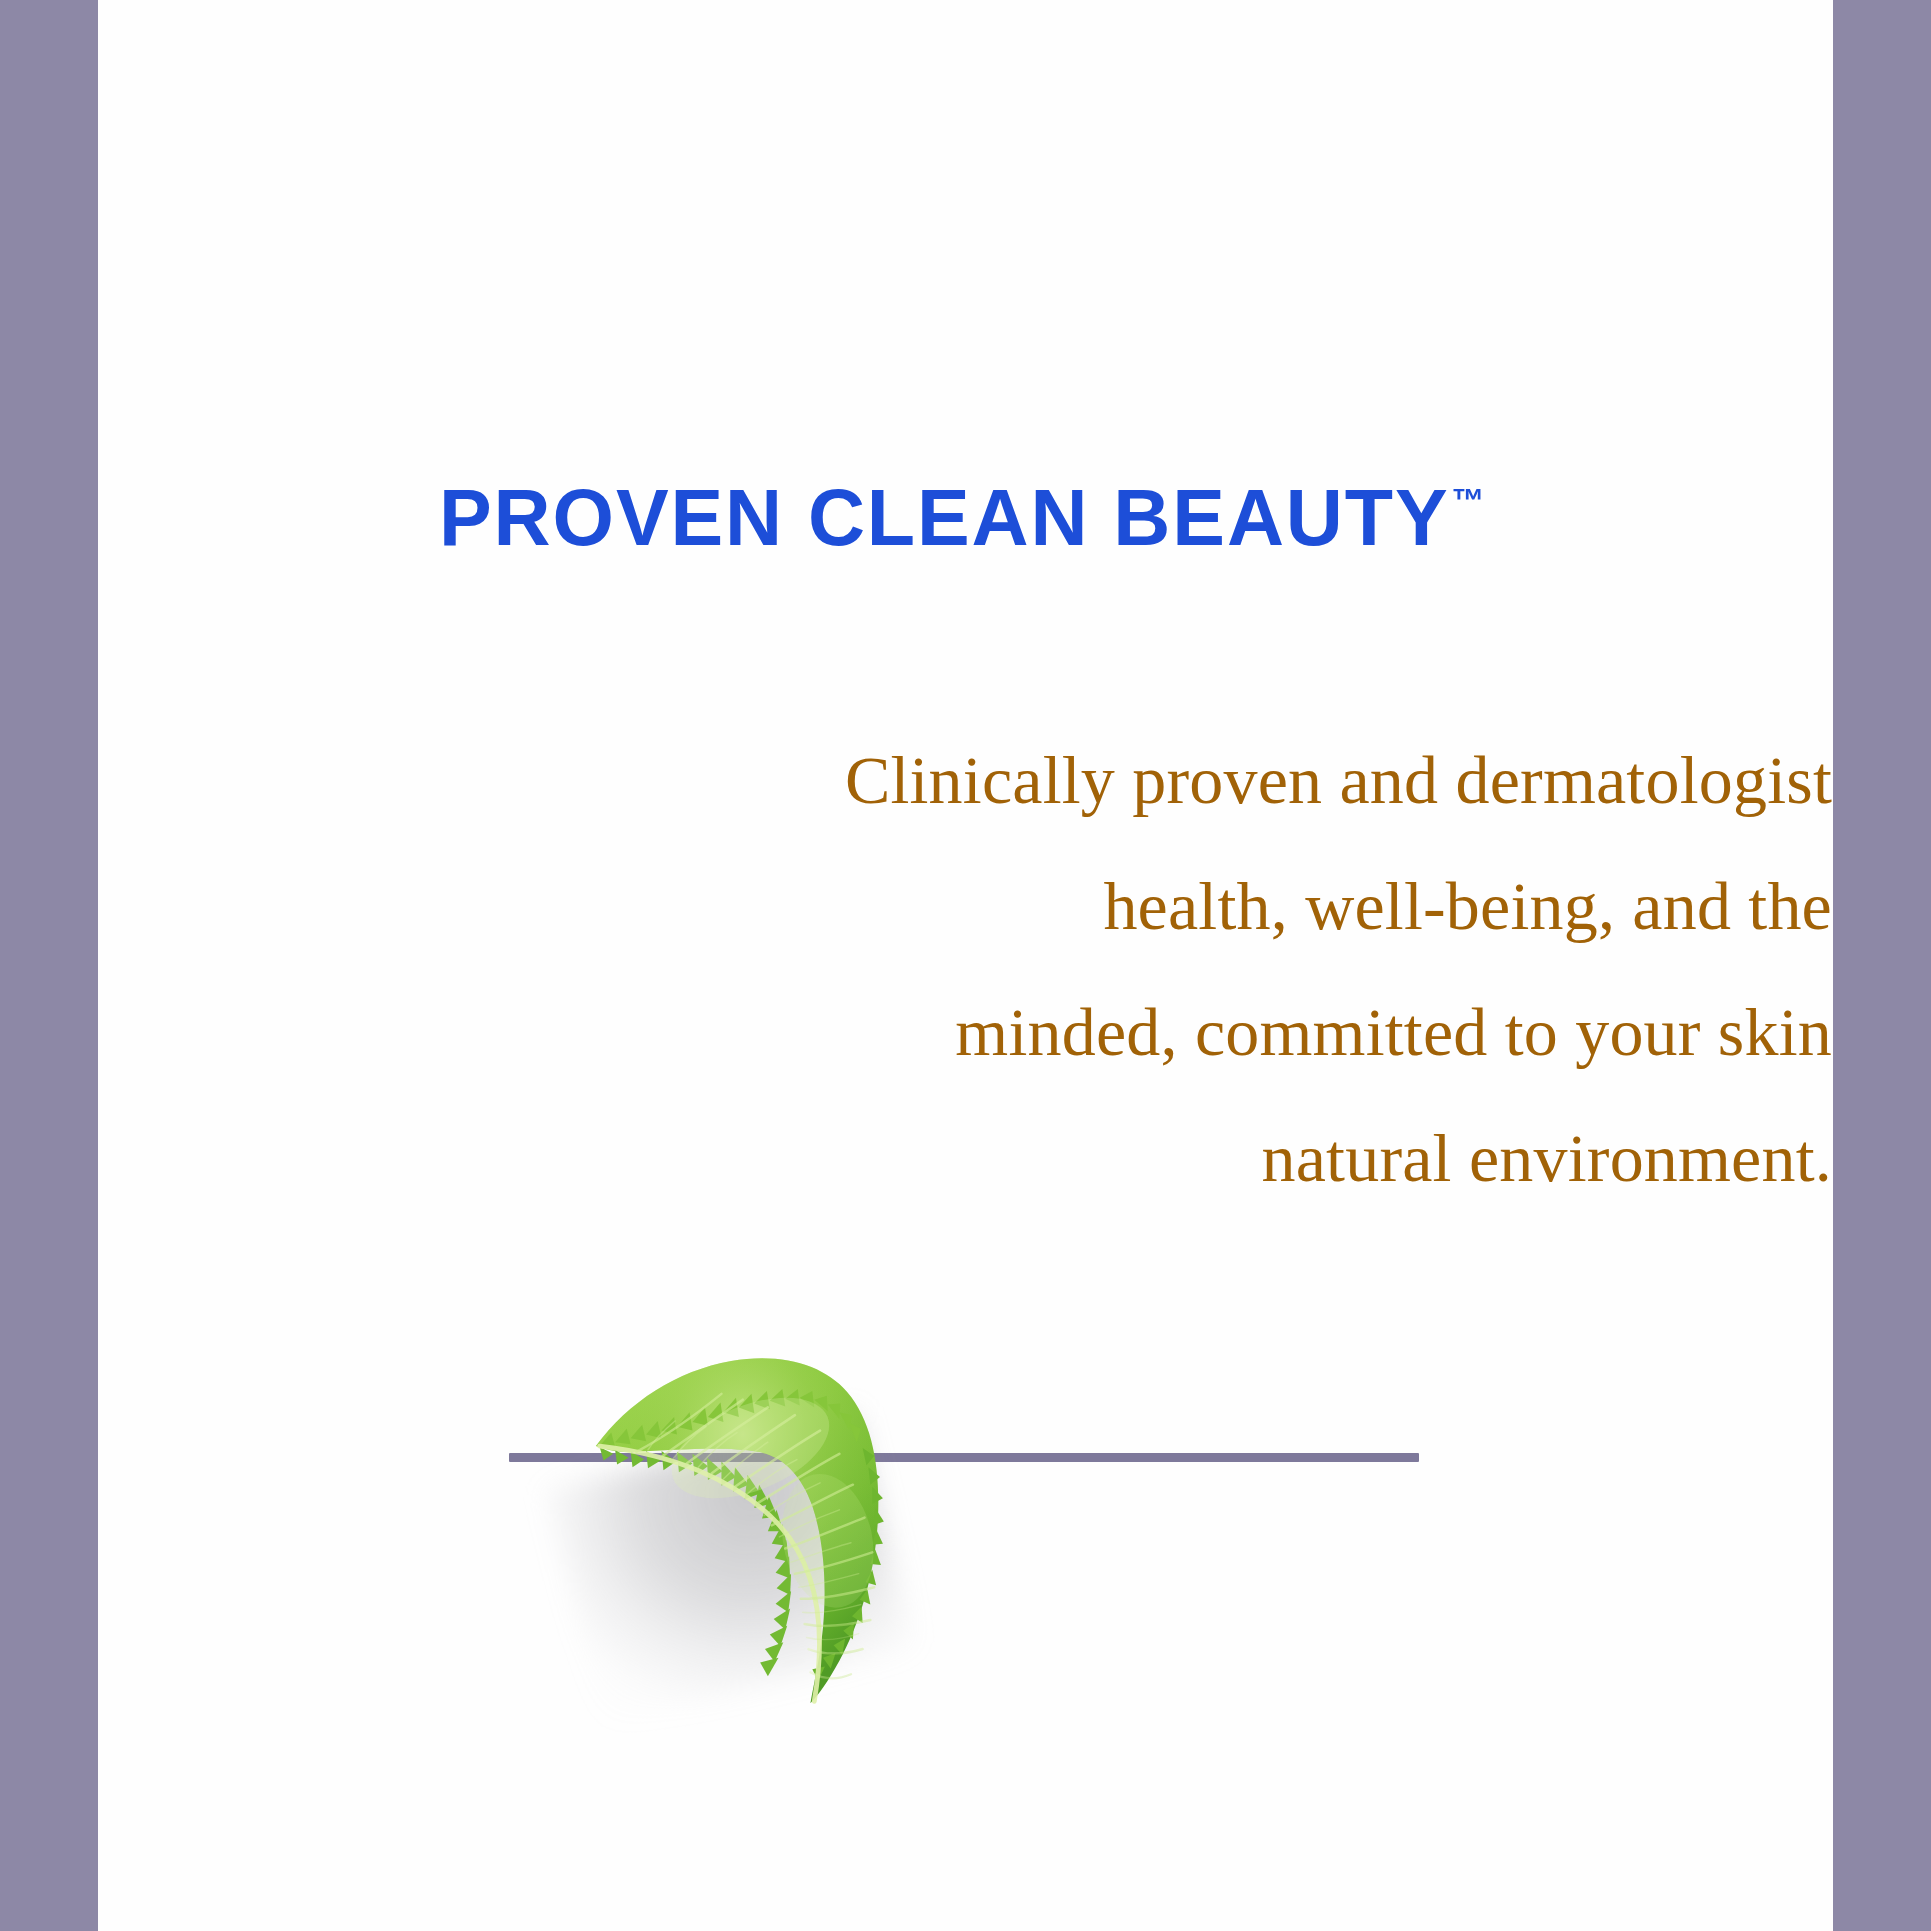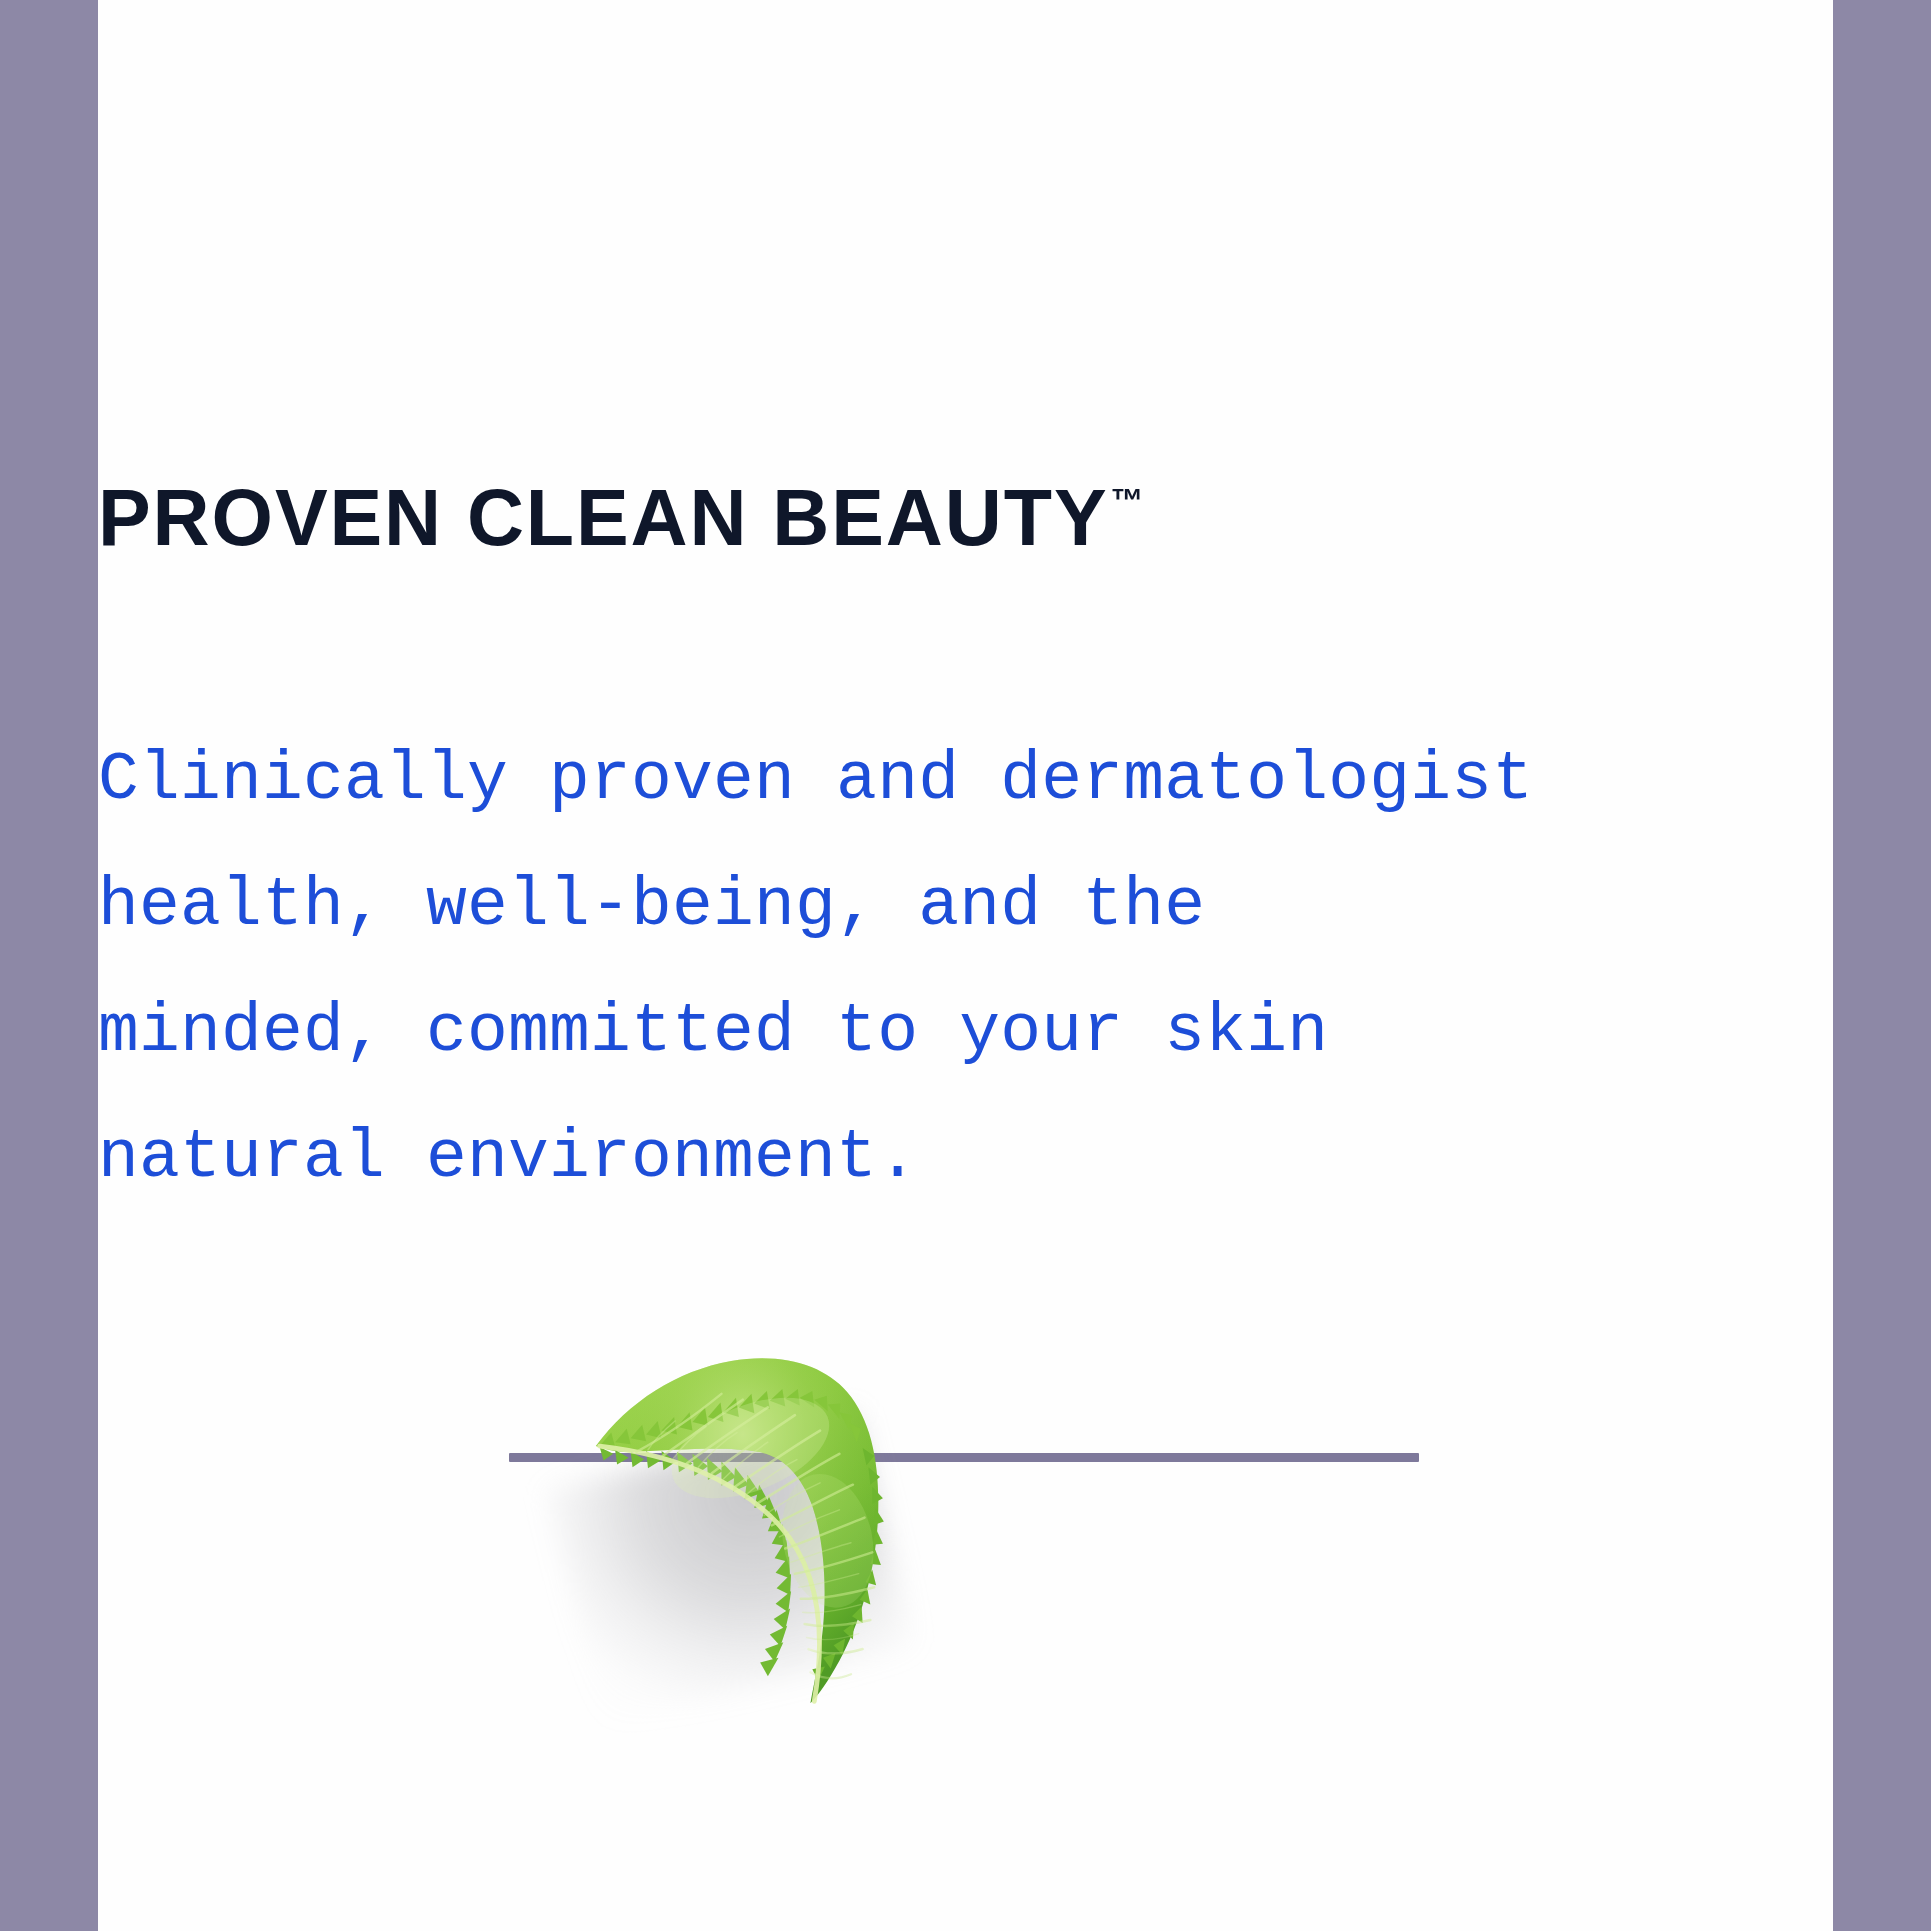--- a/index.html
+++ b/index.html
@@ -35,21 +35,22 @@
     height: 1931px;
     background: #fefefe;
   }
 
   
   .heading {
     position: absolute;
     left: 0;
     top: 425px;
     width: 1728px;
-    color: #0f172a;
+    text-align: center;
+    color: #1d4ed8;
     font-family: "Liberation Sans", sans-serif;
     font-weight: 700;
     font-size: 79px;
     letter-spacing: 1.9px;
     line-height: 1;
     white-space: nowrap;
   }
   .heading .tm {
     font-size: 33px;
     font-weight: 700;
@@ -57,23 +58,23 @@
     letter-spacing: 0.5px;
     margin-left: 1.9px;
   }
 
   
   .body-copy {
     position: absolute;
     left: 0;
     top: 649px;
     width: 1734px;
-    text-align: left;
-    color: #1d4ed8;
-    font-family: Liberation Mono, monospace;
+    text-align: right;
+    color: #a16207;
+    font-family: Liberation Serif, serif;
     font-weight: 400;
     font-size: 68px;
     line-height: 126px;
     letter-spacing: 0.2px;
   }
   .body-copy .line { display: block; white-space: nowrap; }
 
   
   .divider-group {
     position: absolute;

